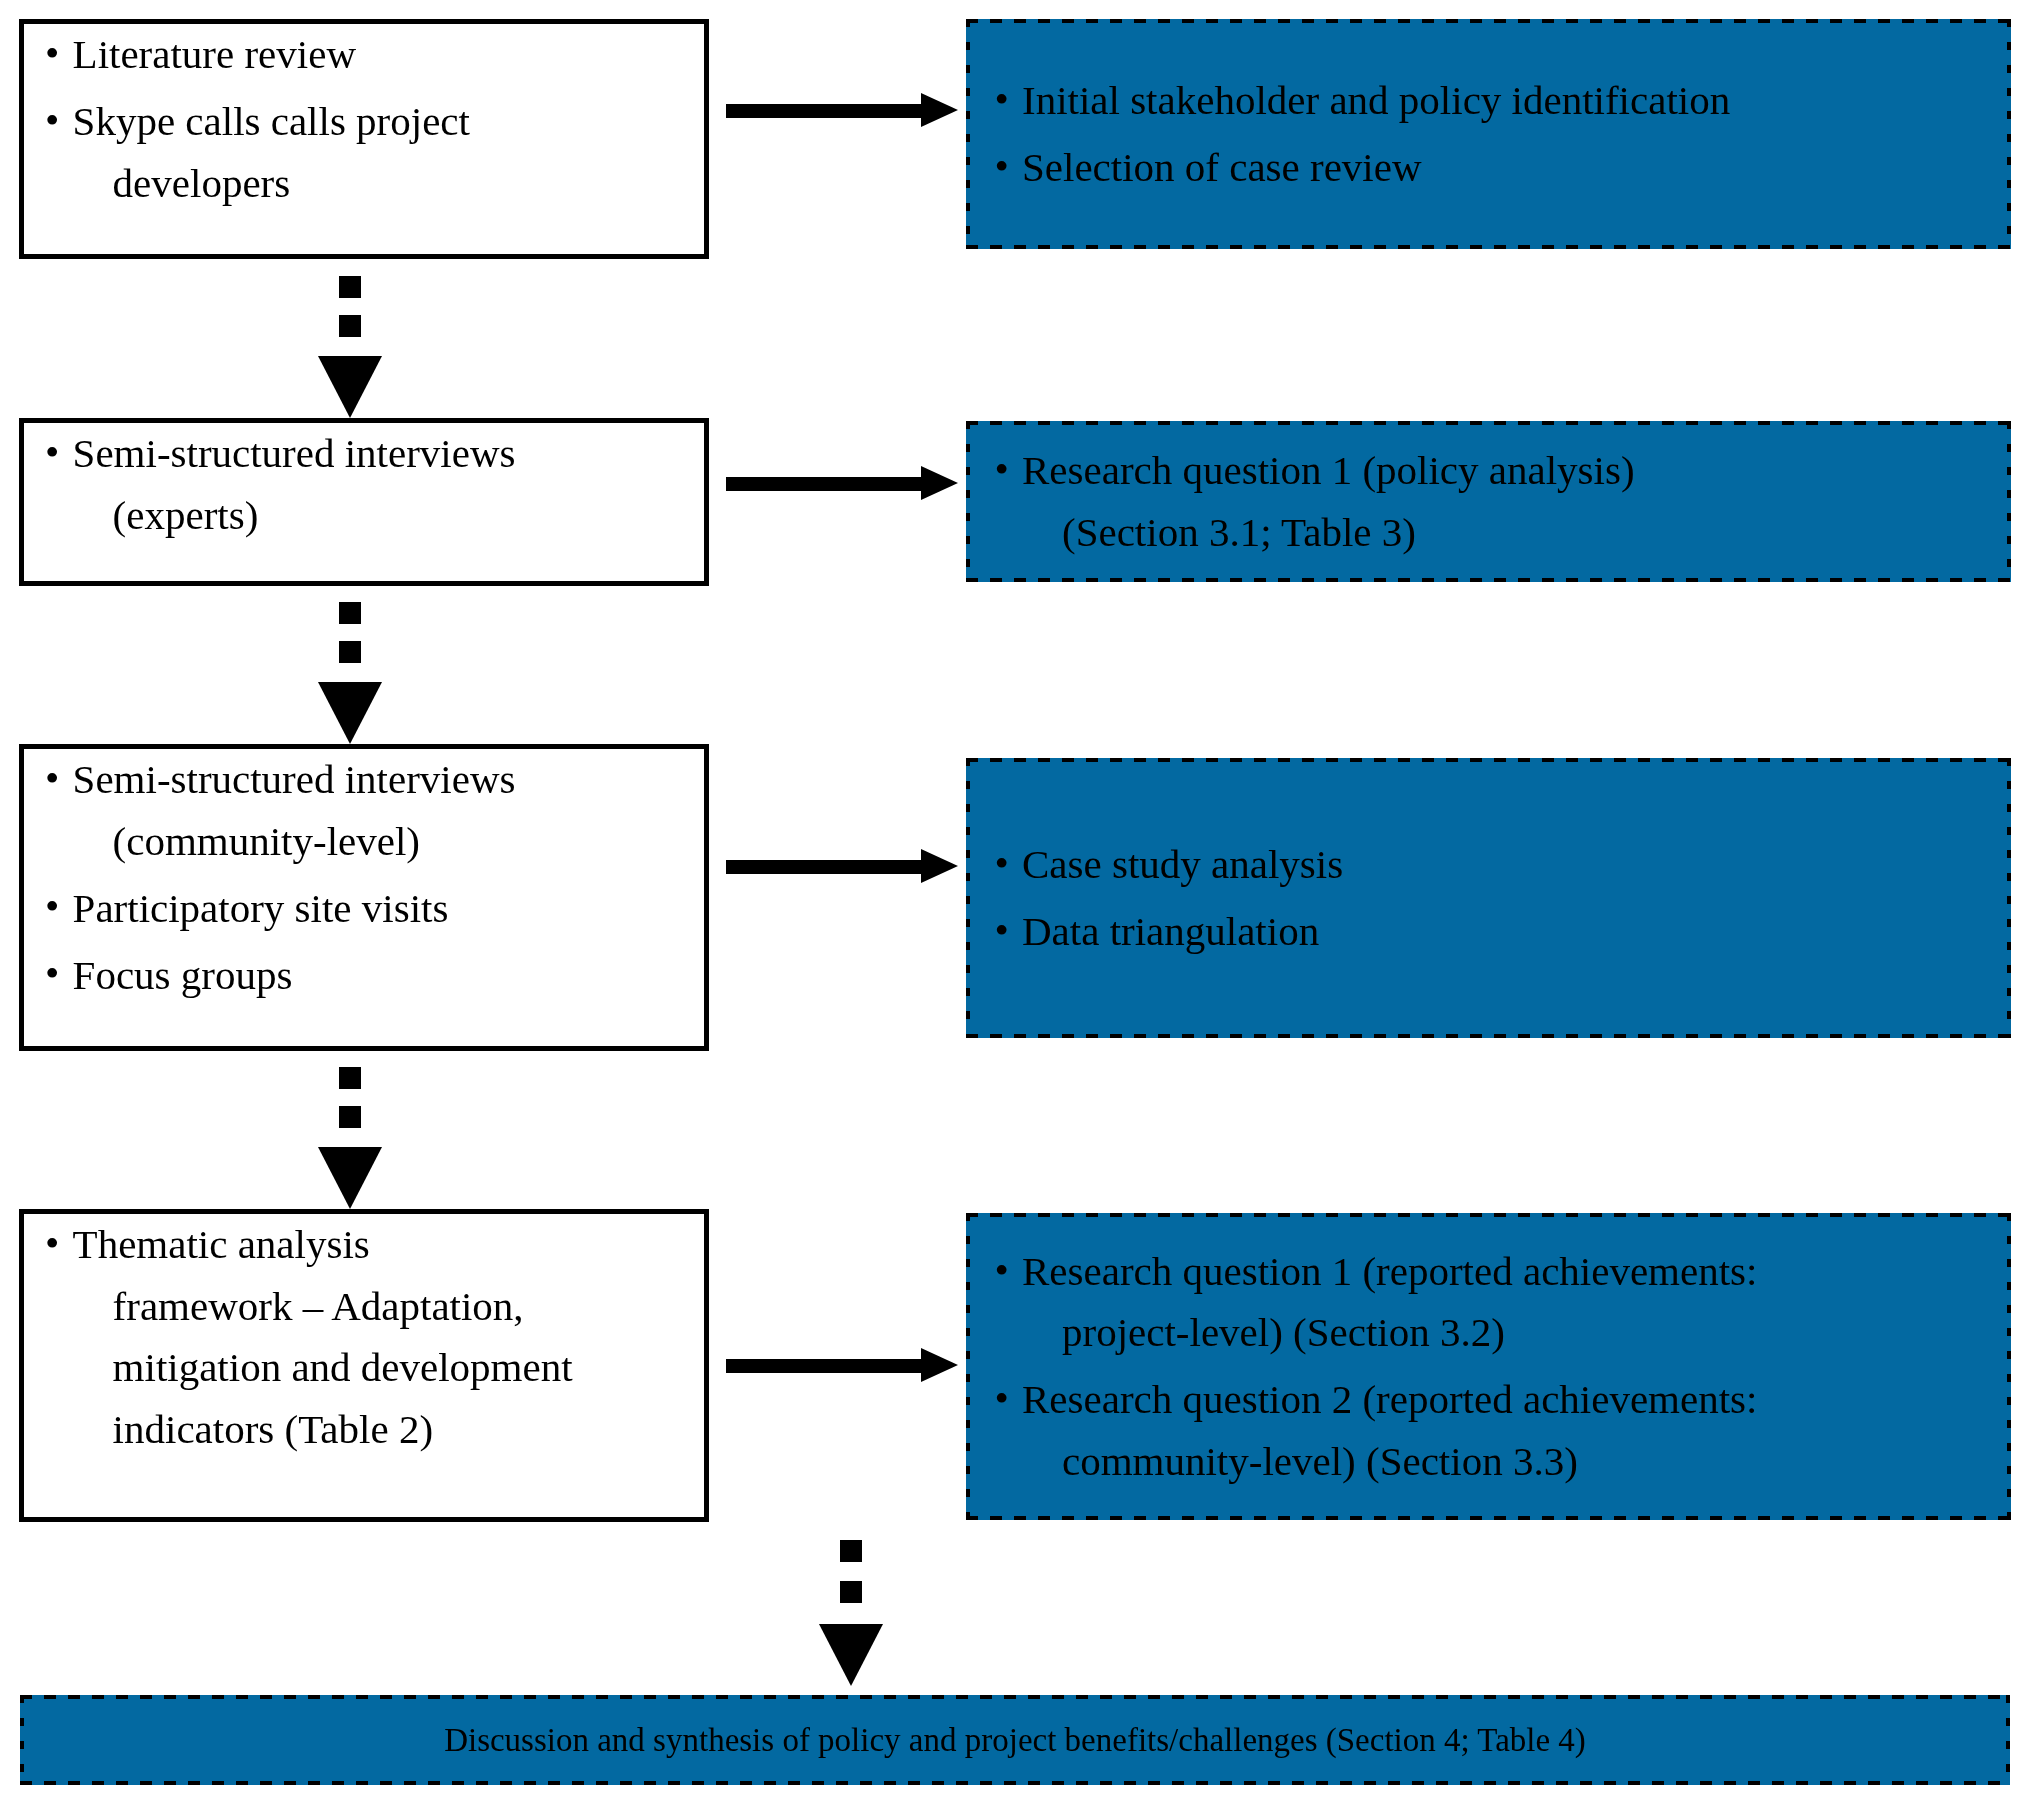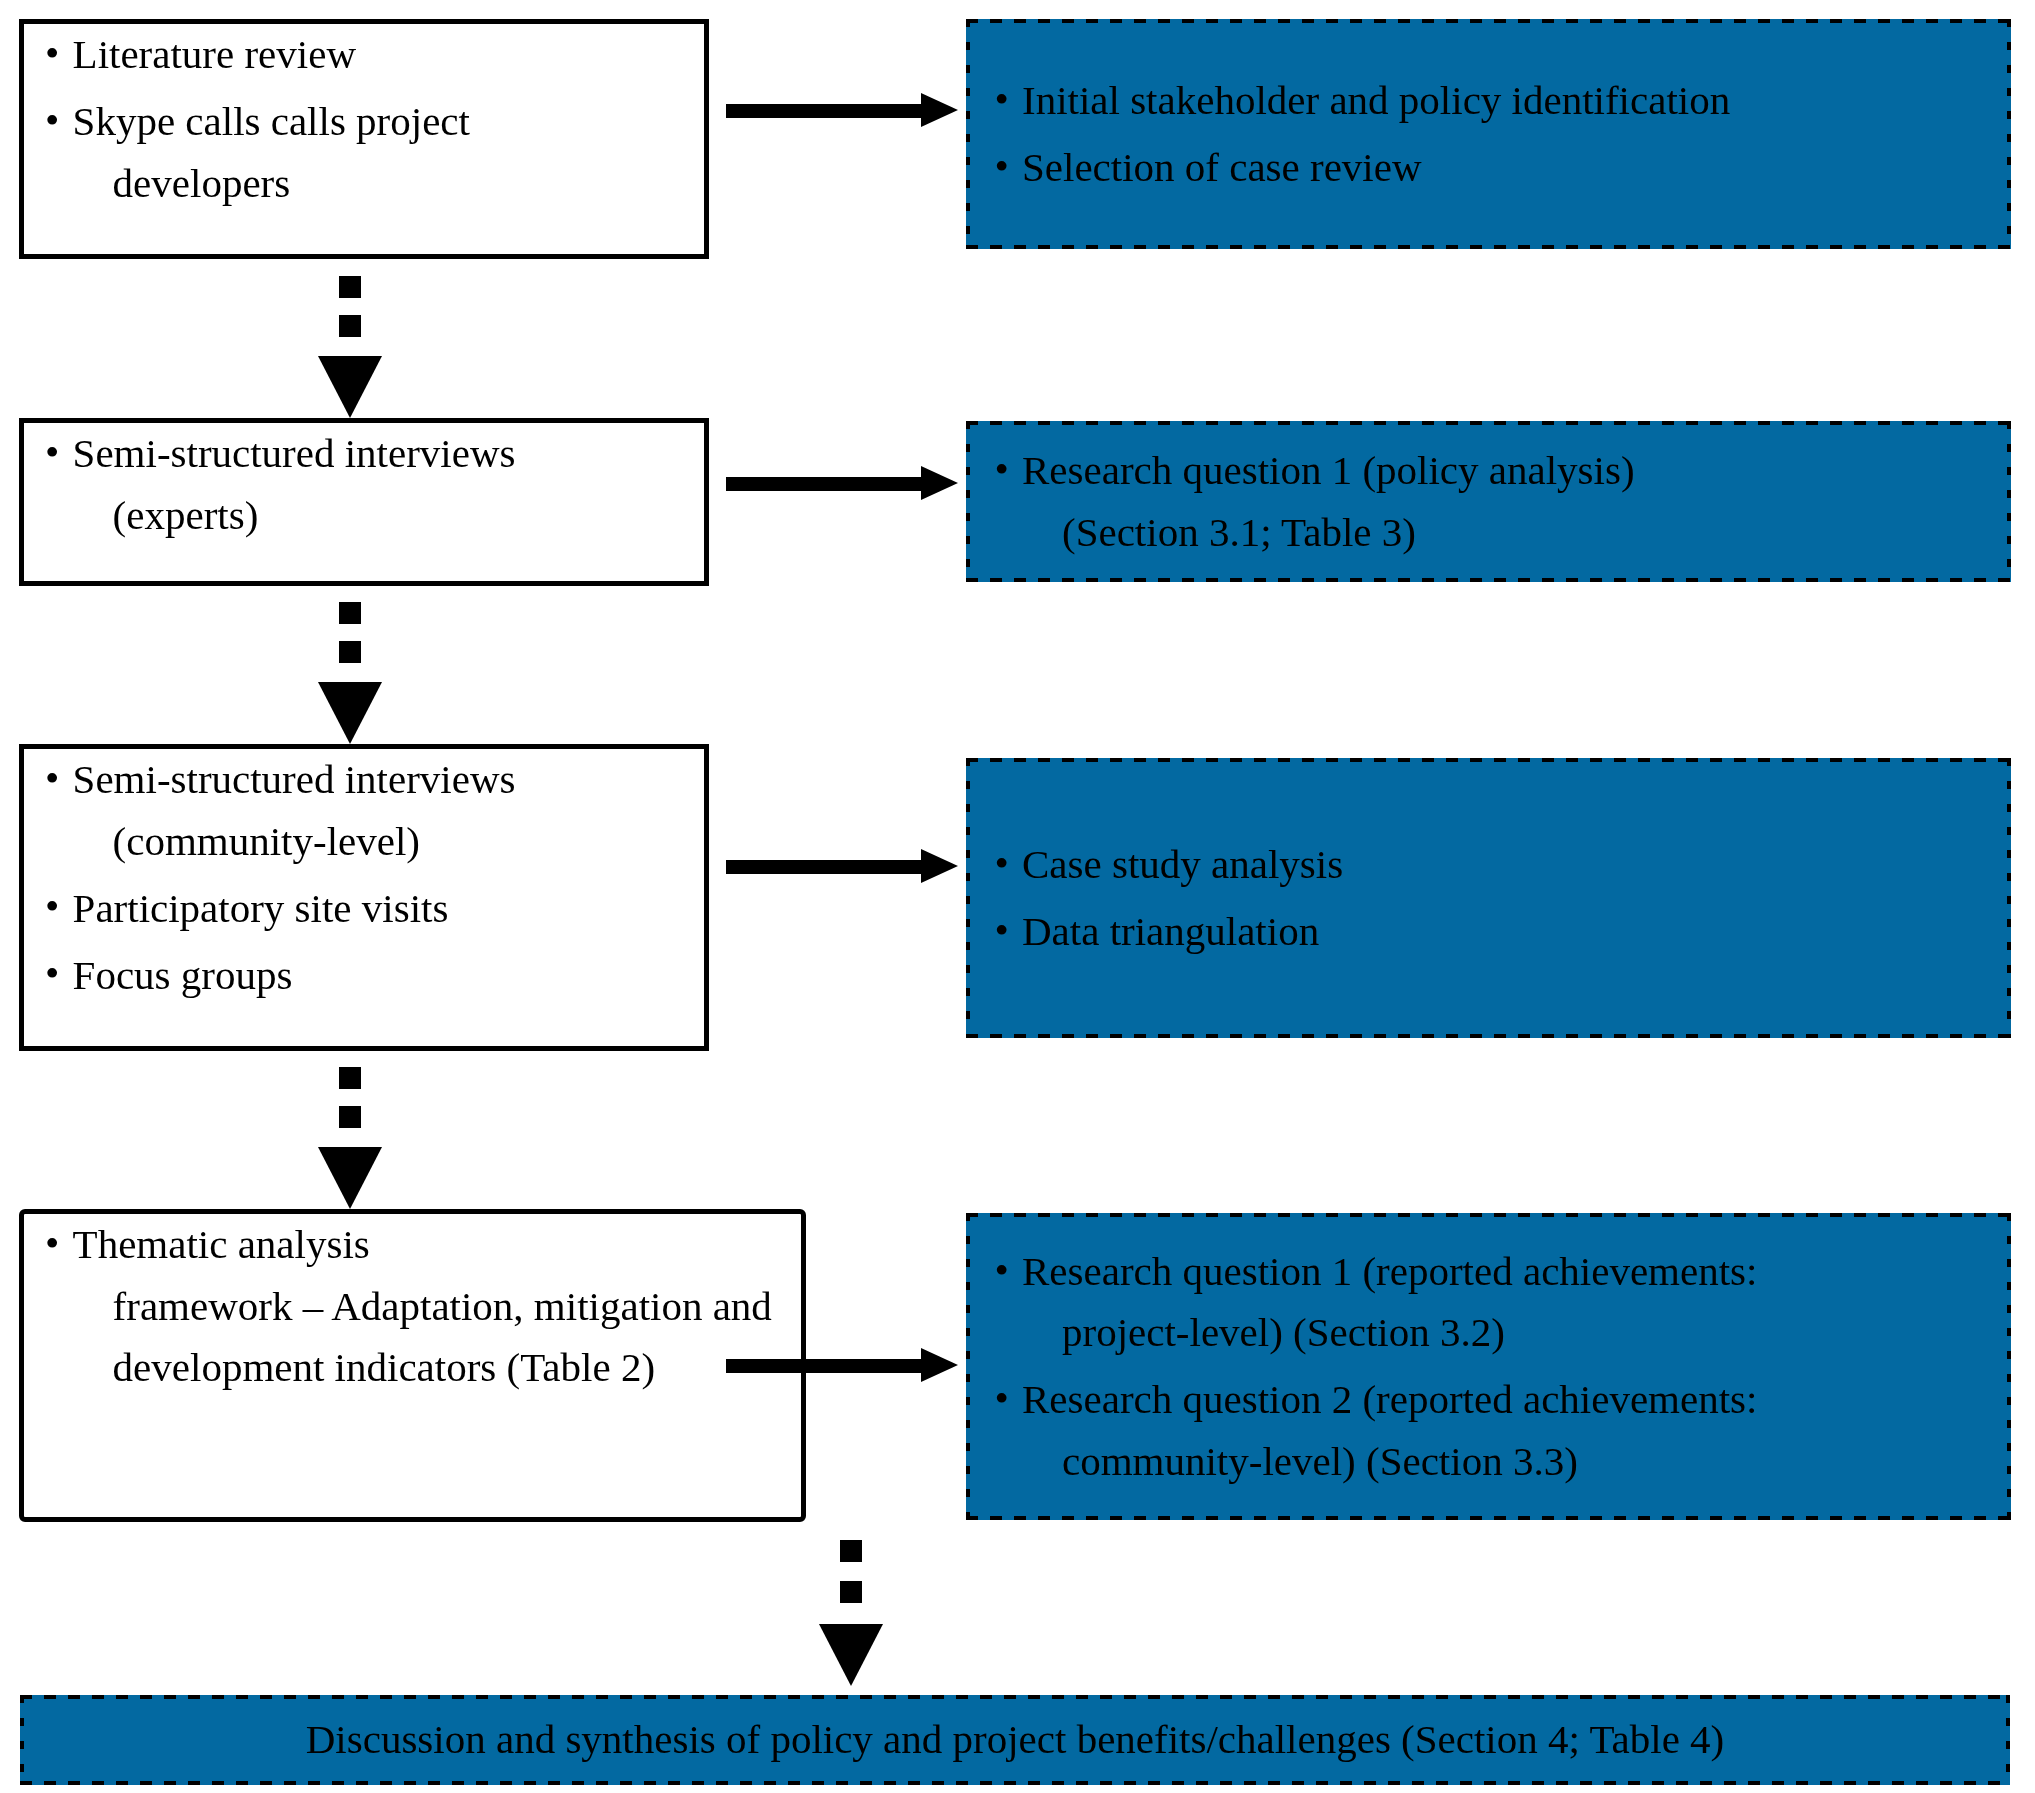--- a/index.html
+++ b/index.html
@@ -137,21 +137,21 @@
     border-left: 32px solid transparent;
     border-right: 32px solid transparent;
     border-top: 62px solid #000000;
   }
 
   
   .summary-text {
     position: relative;
     z-index: 2;
     text-align: center;
-    font-size: 41px;
+    font-size: 33px;
     line-height: 1.4;
     padding: 0 22px;
   }
 </style>
 </head>
 <body>
 
 <div id="canvas">
 
   <div class="solid-box" style="left:19px; top:19px; width:690px; height:240px;">
@@ -259,21 +259,21 @@
       </li>
     </ul>
   </div>
 
   <div class="vconn" style="left:339px; top:1067px; height:142px;">
     <div class="dash" style="top:0px;"></div>
     <div class="dash" style="top:39px;"></div>
     <div class="vhead" style="top:80px;"></div>
   </div>
 
-  <div class="solid-box" style="left:19px; top:1209px; width:787px; height:313px;border-radius:6px;">
+  <div class="solid-box" style="left:19px; top:1209px; width:690px; height:313px;">
     <ul class="blist pad-l">
       <li>
         <span>Thematic analysis</span>
         <span class="sub">framework – Adaptation, mitigation and development indicators (Table 2)</span>
       </li>
     </ul>
   </div>
 
   <div class="harrow" style="left:726px; top:1348px; width:232px;">
     <div class="shaft" style="width:197px;"></div>

